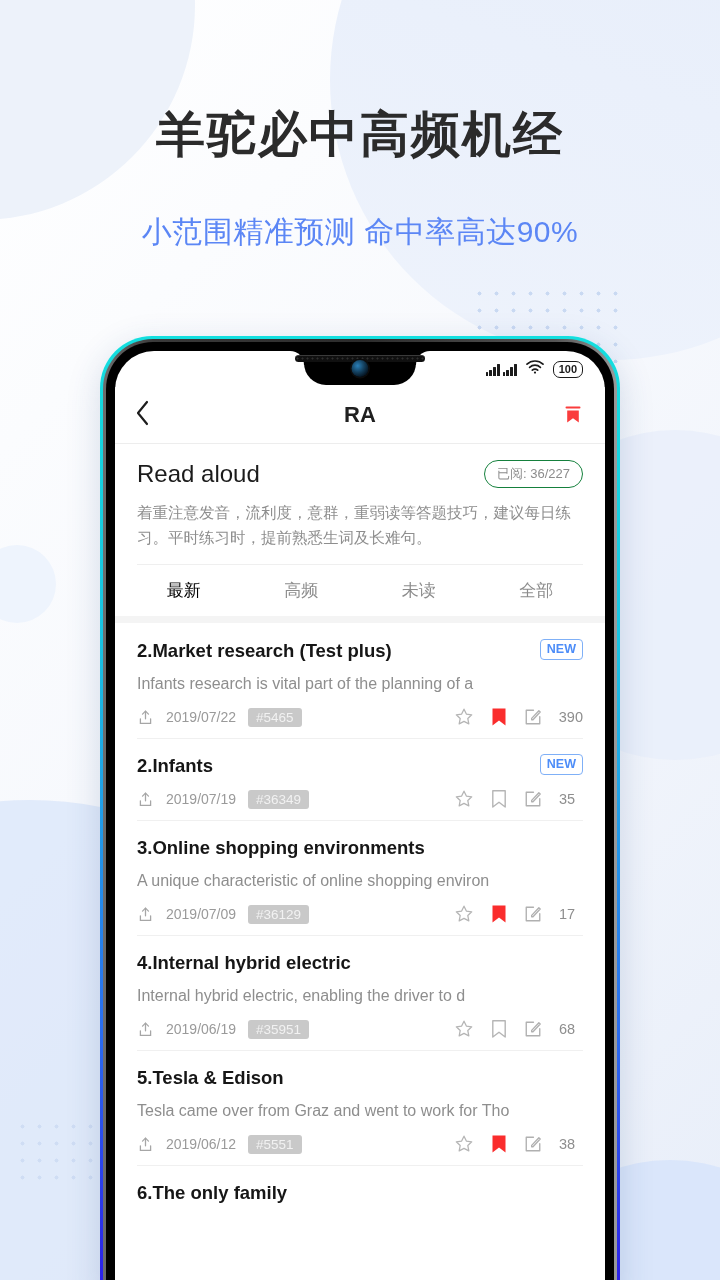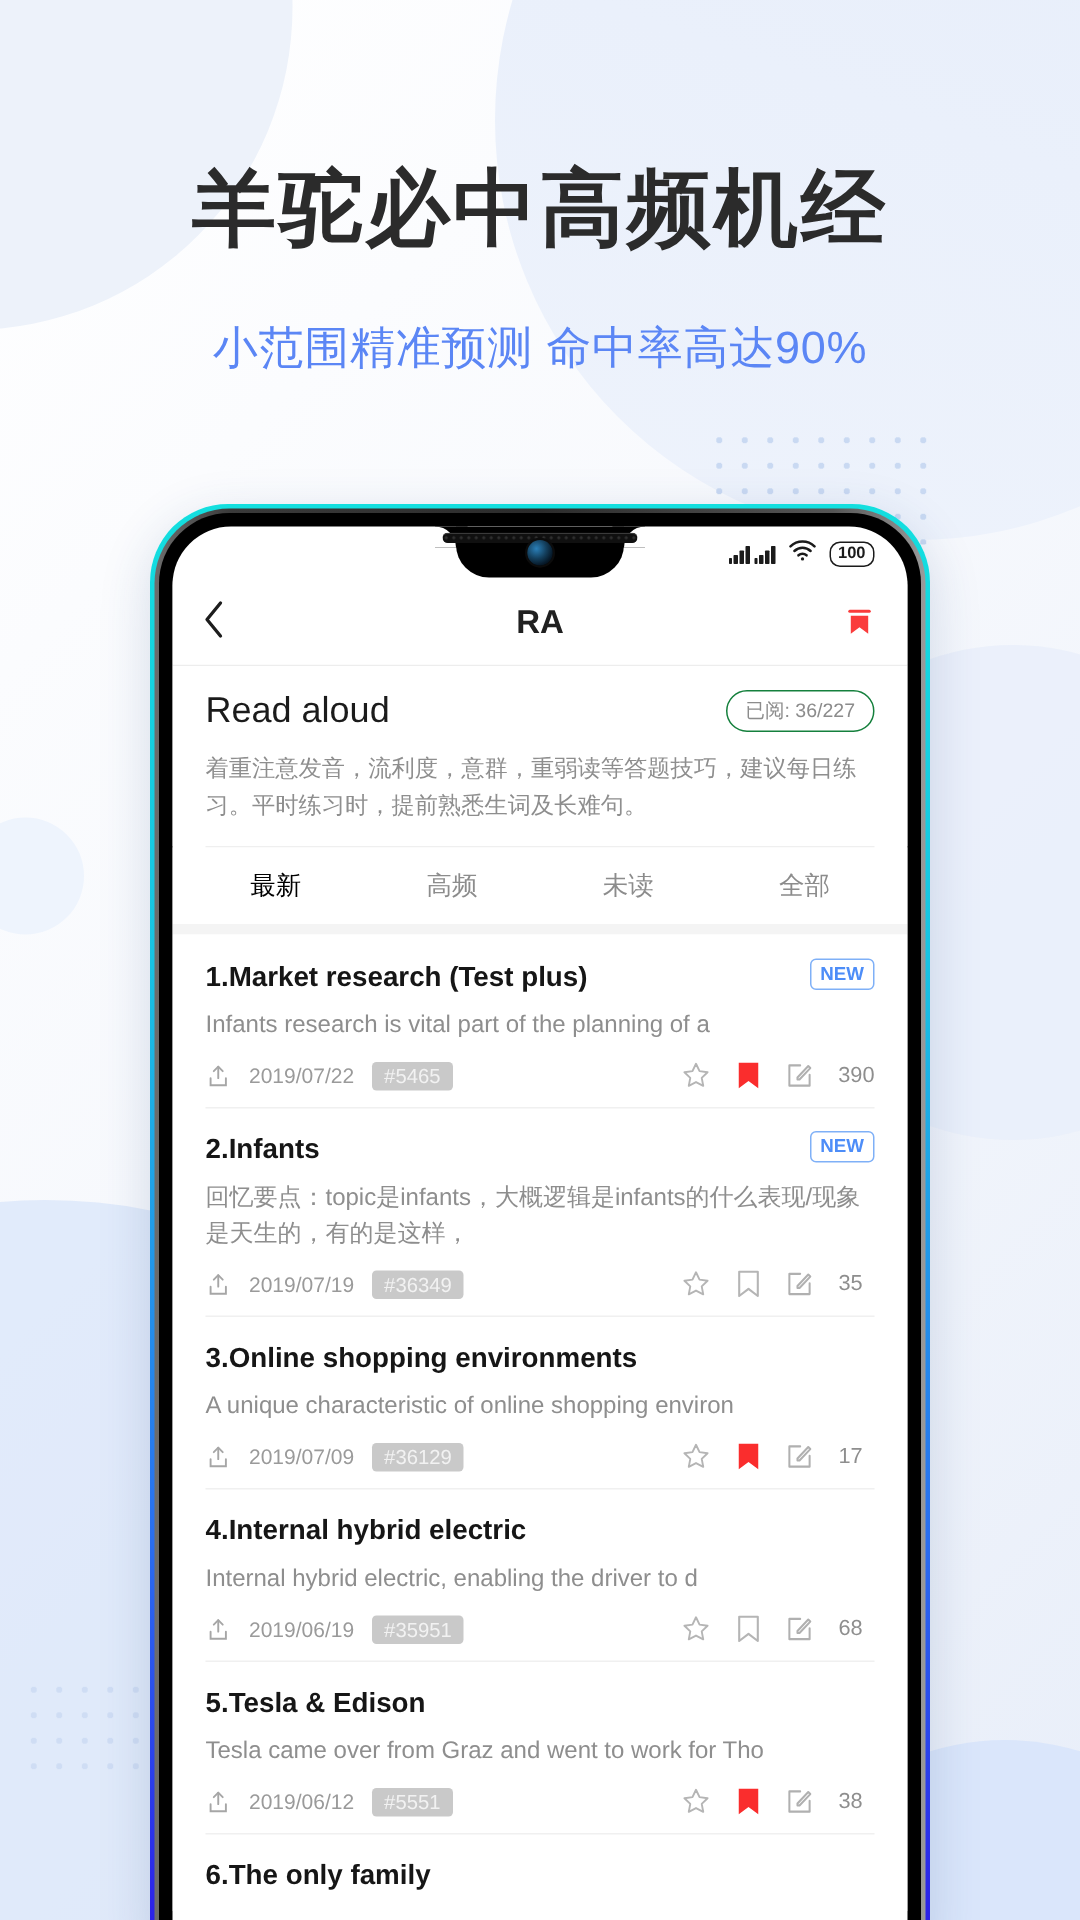--- a/index.html
+++ b/index.html
@@ -55,21 +55,21 @@
     background-image: radial-gradient(#c9d9f2 1.9px, transparent 2.1px);
     background-size: 17px 17px;
   }
   .dots-tr { right: 94px; top: 285px; width: 155px; height: 78px; }
   .dots-bl { left: 14px; top: 1118px; width: 104px; height: 62px; opacity: .75; }
 
   
   .headline {
     position: absolute; left: 0; right: 0; top: 108px;
     text-align: center;
-    font-size: 56px;
+    font-size: 49px;
     font-weight: 700;
     letter-spacing: 2px;
     color: #2b2b2b;
     line-height: 1.1;
   }
   .subline {
     position: absolute; left: 0; right: 0; top: 212px;
     text-align: center;
     font-size: 30px;
     font-weight: 500;
@@ -359,21 +359,21 @@
        <span class="tab">高频</span>
        <span class="tab">未读</span>
        <span class="tab">全部</span>
      </div>
      <div class="tabs-underline"></div>
 
      <div class="list">
 
        <div class="item">
          <div class="item-head">
-           <span class="item-title">1.Market research (Test plus)</span>
+           <span class="item-title">2.Market research (Test plus)</span>
            <span class="badge-new">NEW</span>
          </div>
          <div class="item-desc">Infants research is vital part of the planning of a</div>
          <div class="item-meta">
            <span class="ico">
              <svg width="17" height="17" viewBox="0 0 20 20">
                     <path d="M10 2.5v9" fill="none" stroke="#a6a6a6" stroke-width="1.5" stroke-linecap="round"></path>
                     <path d="M6.5 6L10 2.5 13.5 6" fill="none" stroke="#a6a6a6" stroke-width="1.5" stroke-linecap="round" stroke-linejoin="round"></path>
                     <path d="M4 11.5v5.5h12v-5.5" fill="none" stroke="#a6a6a6" stroke-width="1.5" stroke-linecap="round"></path>
                   </svg>
@@ -400,21 +400,20 @@
              <span class="meta-count">390</span>
            </span>
          </div>
        </div>
 
        <div class="item">
          <div class="item-head">
            <span class="item-title">2.Infants</span>
            <span class="badge-new">NEW</span>
          </div>
-         <div class="item-desc">回忆要点：topic是infants，大概逻辑是infants的什么表现/现象是天生的，有的是这样，</div>
          <div class="item-meta">
            <span class="ico">
              <svg width="17" height="17" viewBox="0 0 20 20">
                     <path d="M10 2.5v9" fill="none" stroke="#a6a6a6" stroke-width="1.5" stroke-linecap="round"></path>
                     <path d="M6.5 6L10 2.5 13.5 6" fill="none" stroke="#a6a6a6" stroke-width="1.5" stroke-linecap="round" stroke-linejoin="round"></path>
                     <path d="M4 11.5v5.5h12v-5.5" fill="none" stroke="#a6a6a6" stroke-width="1.5" stroke-linecap="round"></path>
                   </svg>
            </span>
            <span class="meta-date">2019/07/19</span>
            <span class="meta-tag">#36349</span>

